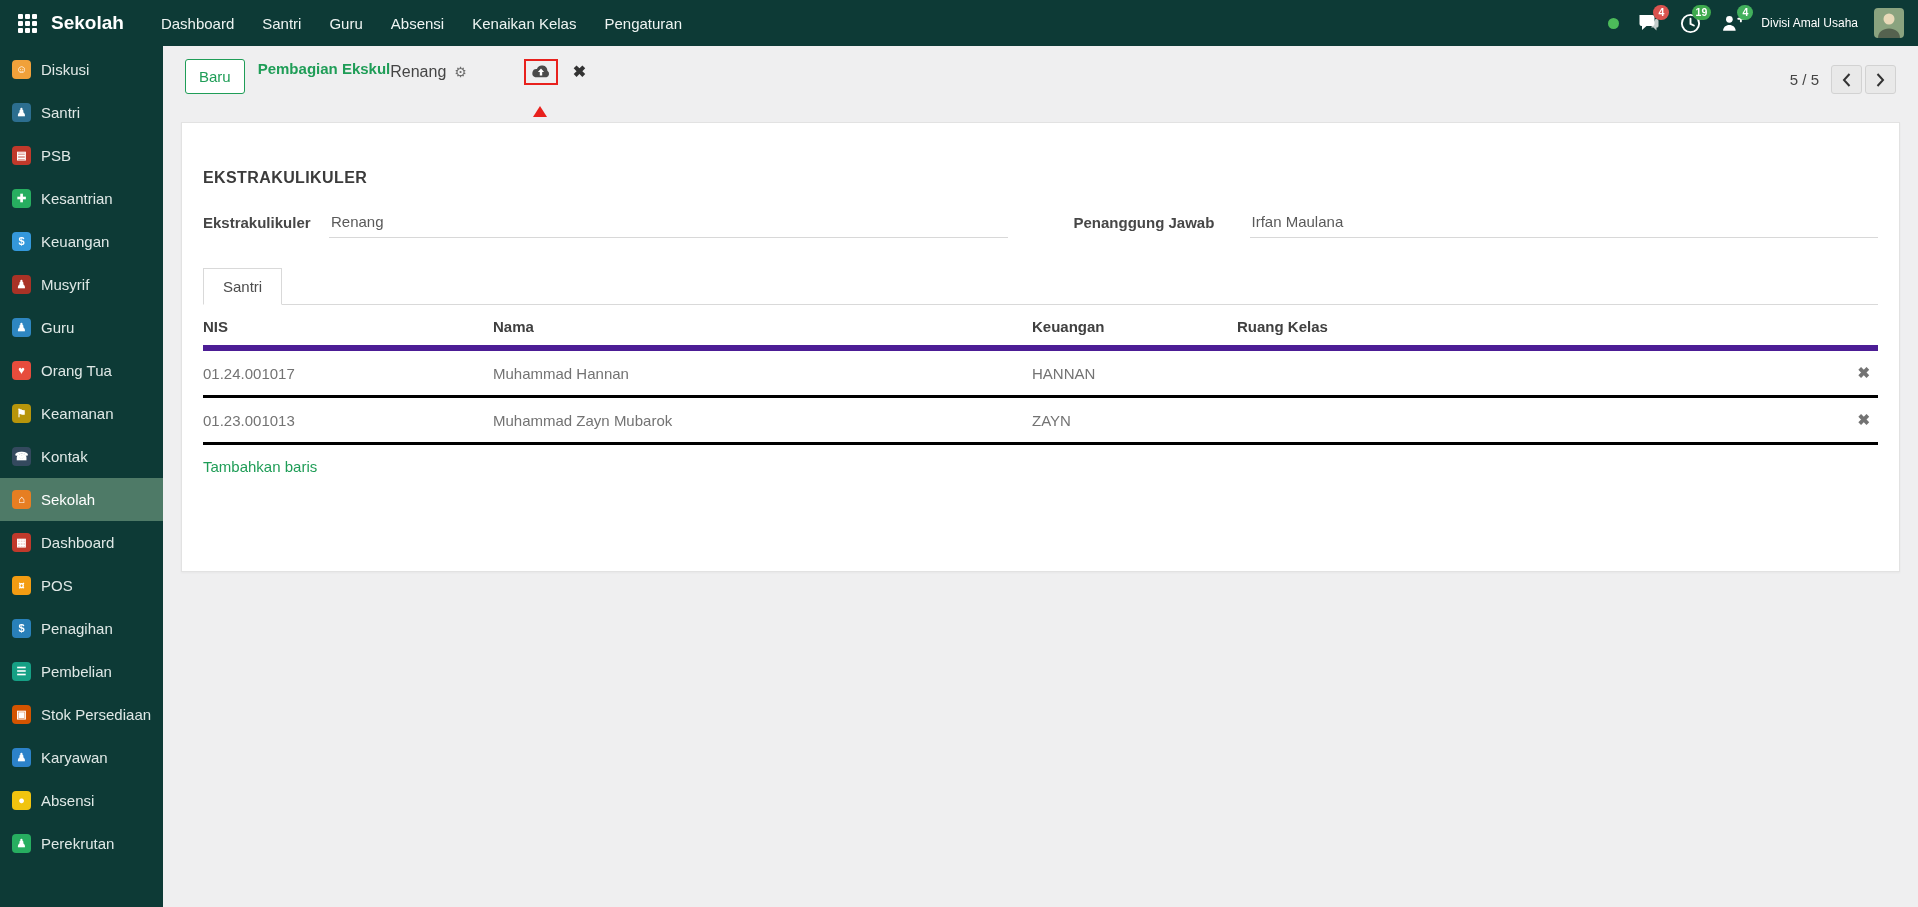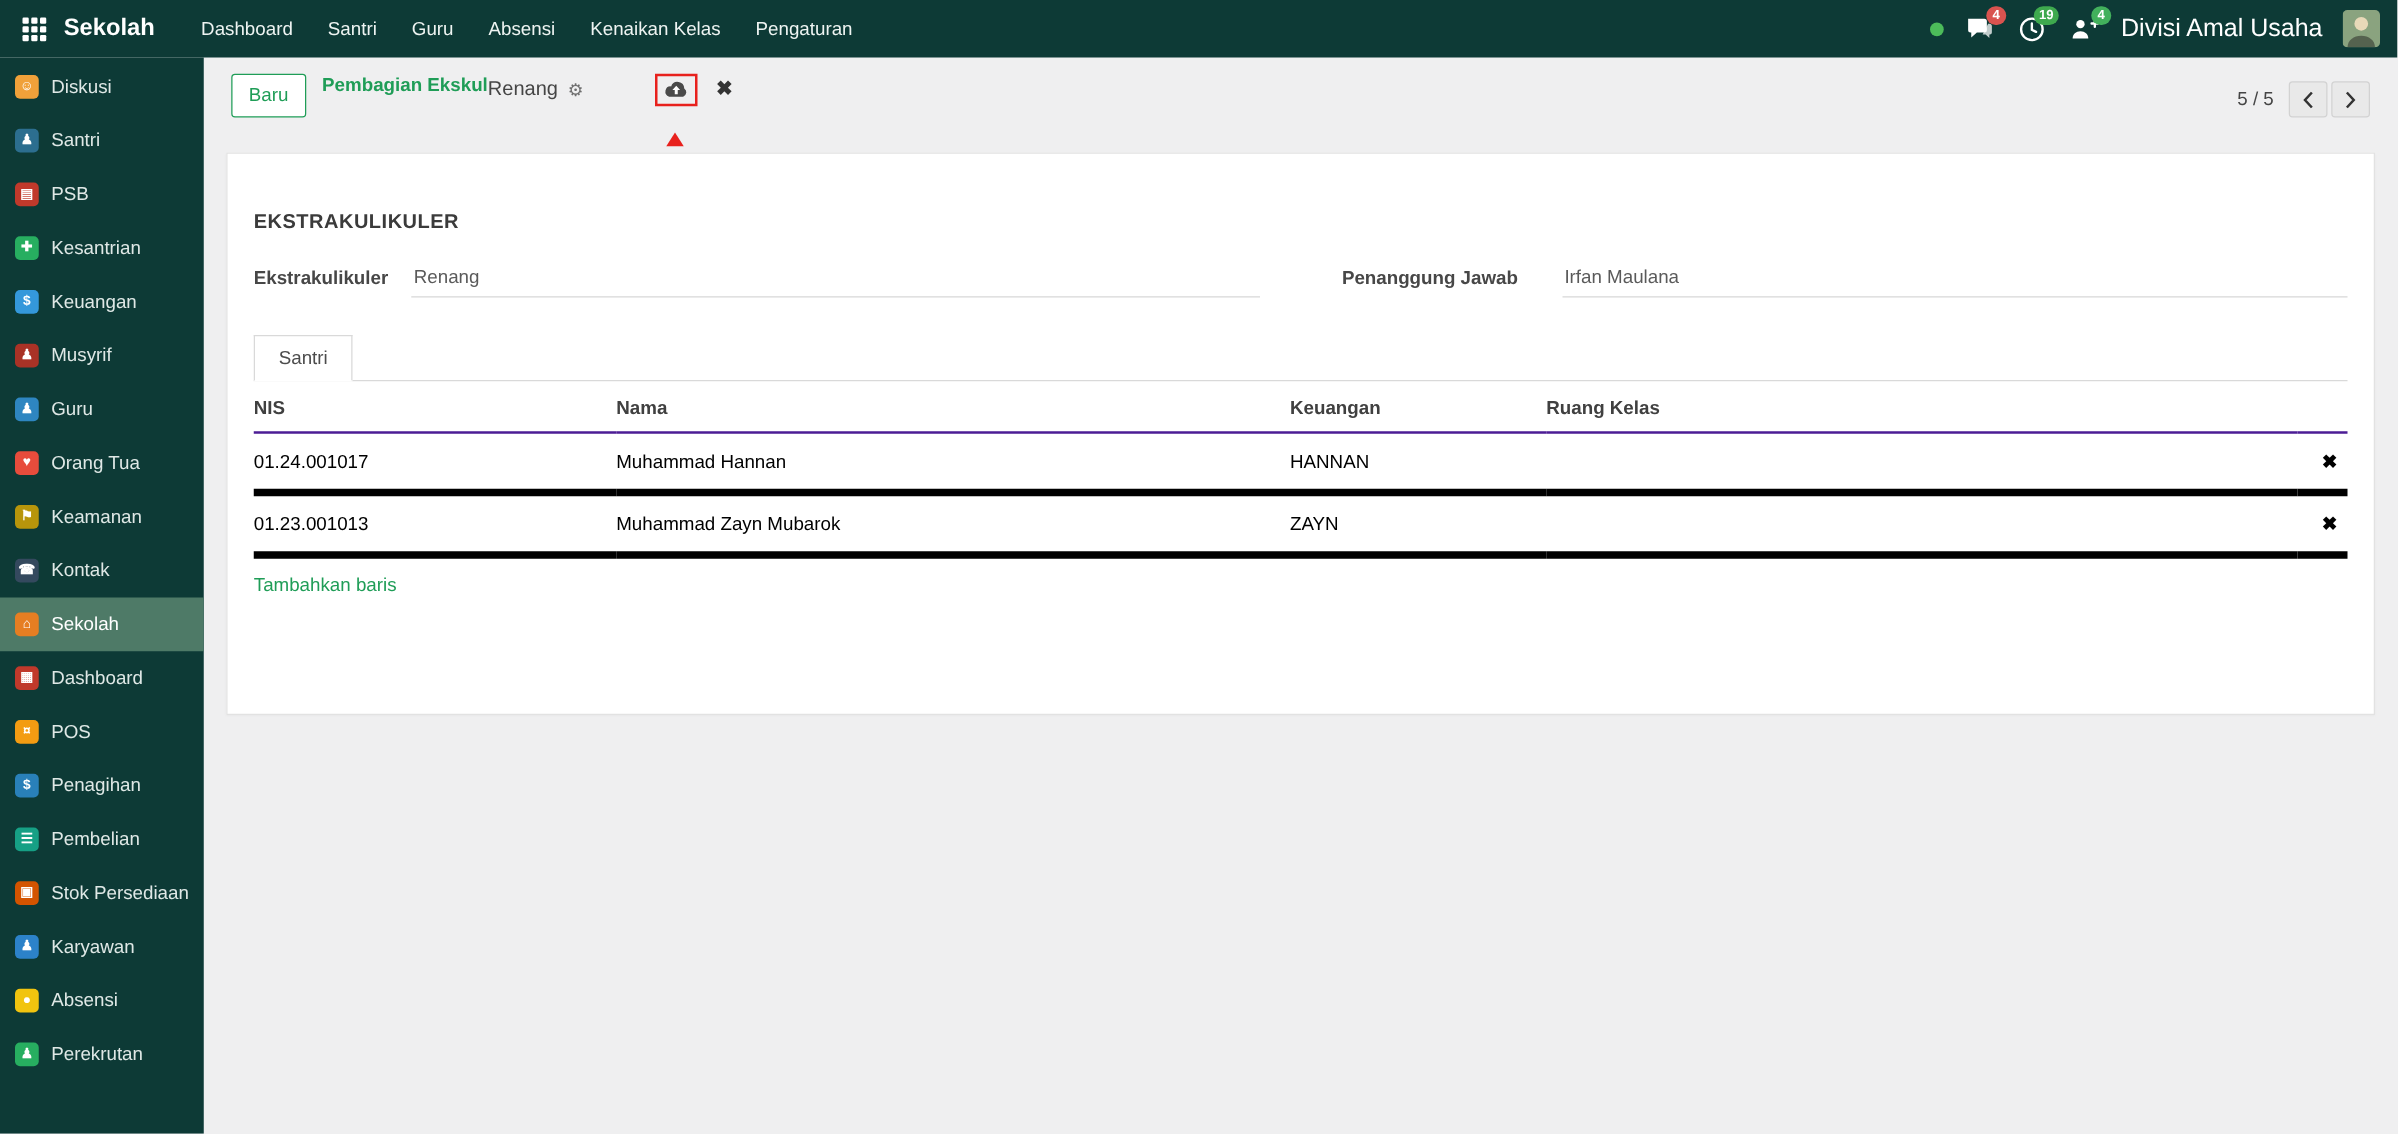--- a/index.html
+++ b/index.html
@@ -24,21 +24,21 @@
   .topmenu { display:flex; gap:2px; }
   .topmenu .tm-item { padding:7px 13px; font-size:15px; border-radius:3px; cursor:pointer; color:#eef4f2; }
   .top-right { margin-left:auto; display:flex; align-items:center; gap:16px; }
   .status-dot { width:11px; height:11px; border-radius:50%; cursor:pointer; }
   .icon-btn { position:relative; width:26px; height:24px; display:flex; align-items:center; justify-content:center; cursor:pointer; }
   .badge {
     position:absolute; top:-6px; right:-8px; min-width:16px; height:15px;
     border-radius:8px; font-size:10.5px; line-height:15px; padding:0 4px;
     color:#fff; text-align:center; font-weight:700;
   }
-  .user-name { font-size:20px; cursor:pointer; white-space:nowrap; }
+  .user-name { font-size:12px; cursor:pointer; white-space:nowrap; }
   .avatar { width:30px; height:30px; border-radius:4px; overflow:hidden; cursor:pointer; flex:0 0 30px; }
 
   
   .sidebar {
     position:absolute; top:46px; left:0; bottom:0; width:163px;
     background:#0d3a36; padding-top:2px; color:#dfe8e6; overflow:hidden; z-index:30;
   }
   .side-item { display:flex; align-items:center; gap:10px; height:43px; padding:0 12px; font-size:15px; cursor:pointer; white-space:nowrap; }
   .side-item.active { background:#4e7a67; color:#fff; }
   .app-icon {
@@ -95,25 +95,25 @@
 
   .tabs { margin-top:30px; border-bottom:1px solid #d9d9d9; display:flex; }
   .tab {
     padding:9px 19px; font-size:15px; color:#4c4c4c; cursor:pointer;
     border:1px solid #d9d9d9; border-bottom:1px solid #fff; margin-bottom:-1px; background:#fff;
   }
 
   table.o2m { width:100%; border-collapse:collapse; }
   table.o2m th {
     text-align:left; font-size:15px; font-weight:700; color:#404040;
-    padding:13px 8px 10px 0; border-bottom:2px solid #4c1d95;
+    padding:13px 8px 10px 0; border-bottom:6px solid #4c1d95;
   }
   table.o2m td {
-    font-size:15px; color:#000000;
-    padding:13px 8px 13px 0; border-bottom:6px solid #000000; cursor:pointer;
+    font-size:15px; color:#737373;
+    padding:13px 8px 13px 0; border-bottom:3px solid #000000; cursor:pointer;
   }
   table.o2m tr.add-row td { border-bottom:none; color:#1f9d57; }
   .del-cell { text-align:right; font-weight:700; color:#222; font-size:15px; }
 </style>
 </head>
 <body>
 
 <div class="topbar">
   <div class="apps-icon">
     <i></i>

